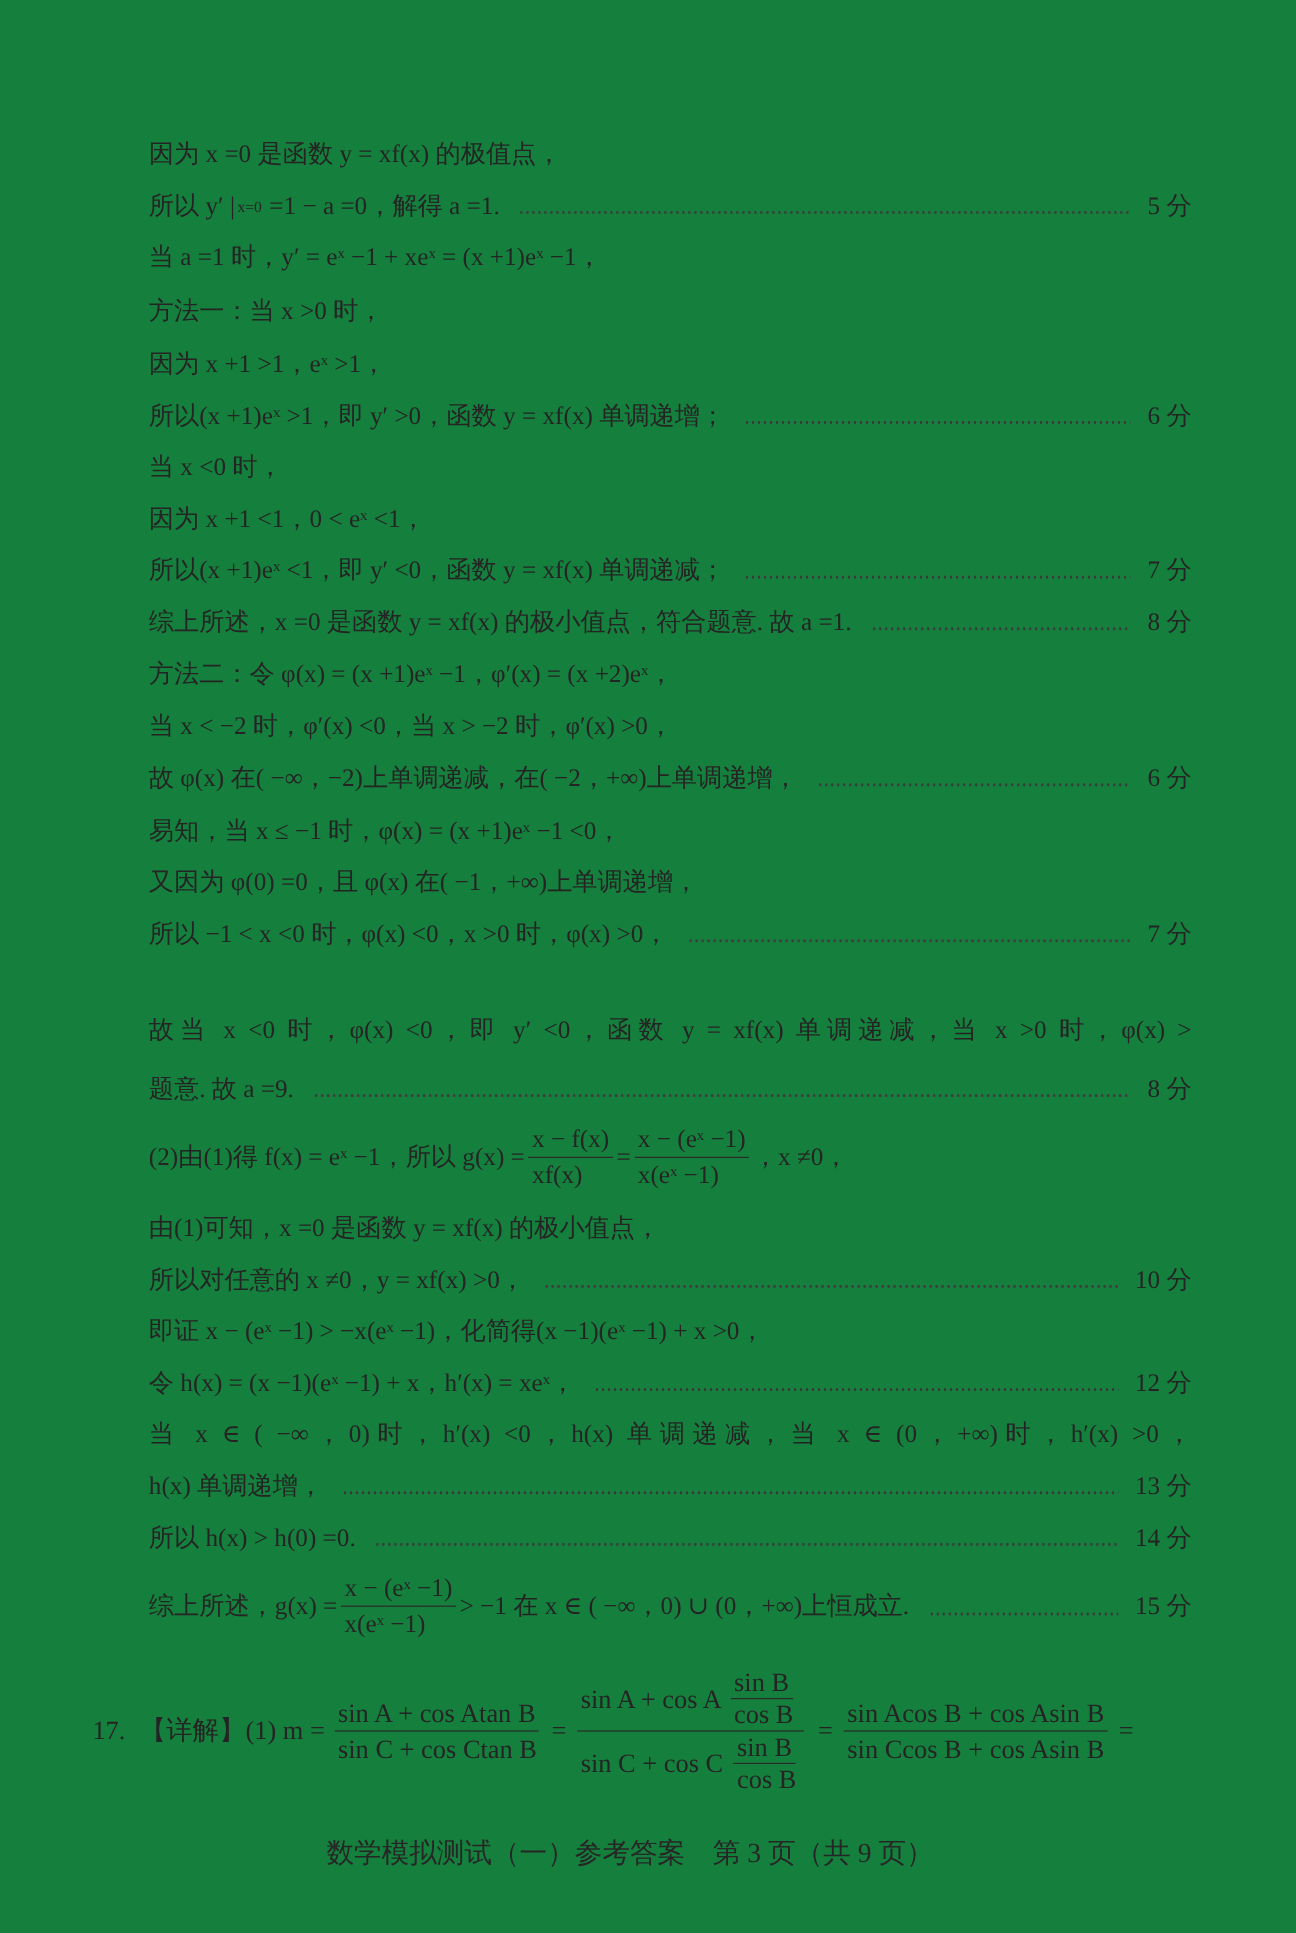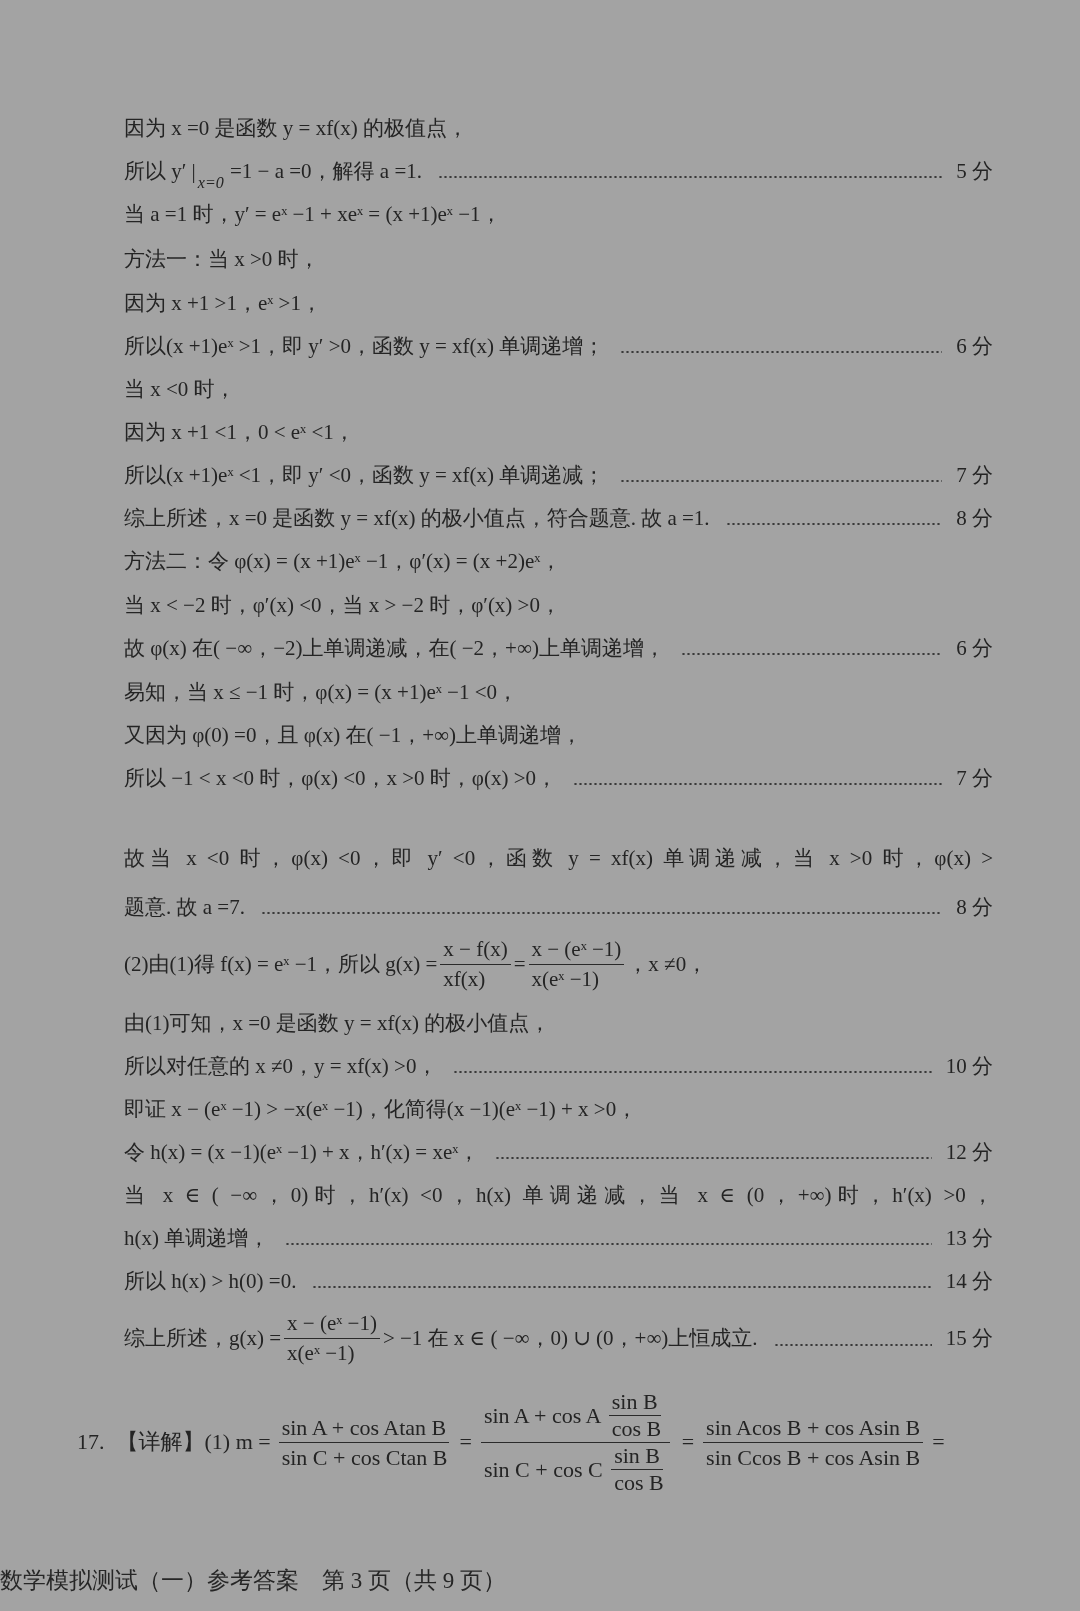--- a/index.html
+++ b/index.html
@@ -1,20 +1,20 @@
 <!DOCTYPE html>
 <html><head>
   <meta charset="utf-8">
   <style>
     html, body { margin: 0; padding: 0; background: #ffffff; }
     .page {
       position: relative;
       width: 1080px;
       height: 1611px;
-      background: #a3a3a3;
+      background: #15803d;
       color: #242424;
       font-family: "Liberation Serif", "DejaVu Serif", serif;
       font-size: 21px;
       overflow: hidden;
     }
     .line {
       position: absolute;
       left: 124px;
       width: 869px;
       height: 32px;
@@ -29,25 +29,24 @@
       left: 124px;
       width: 869px;
       height: 32px;
       line-height: 32px;
       text-align: justify;
       text-align-last: justify;
       overflow: hidden;
     }
     .t { white-space: pre; }
     .sub {
-      font-size: 16px;
+      font-size: 13px;
       position: relative;
-      top: 12px;
+      top: 2px;
       margin: 0 1px 0 2px;
-      font-style: italic;
       white-space: pre;
     }
     .leader {
       flex: 1;
       align-self: stretch;
       margin: 0 14px 0 16px;
       background-image: radial-gradient(circle, #3a3a3a 0.95px, rgba(0,0,0,0) 1.35px);
       background-size: 5px 4px;
       background-repeat: repeat-x;
       background-position: 0 calc(100% - 8px);
@@ -91,24 +90,24 @@
     }
     .q17 .qnum { margin-right: 12px; white-space: pre; }
     .q17 .eq { margin: 0 6px; white-space: pre; }
     .footer {
       position: absolute;
       left: 0;
       top: 1528px;
       width: 1050px;
       height: 34px;
       line-height: 34px;
+      text-align: center;
       font-size: 23px;
       color: #262626;
       white-space: pre;
-      margin-top: 36px;
     }
   </style>
 </head>
 <body>
 
 <div class="page">
 
   <div class="line" style="top:112px">
     <span class="t">因为 x =0 是函数 y = xf(x) 的极值点，</span>
   </div>
@@ -184,21 +183,21 @@
   <div class="line" style="top:762px">
     <span class="t">所以 −1 &lt; x &lt;0 时，φ(x) &lt;0，x &gt;0 时，φ(x) &gt;0，</span>
     <span class="leader"></span>
     <span class="score">7 分</span>
   </div>
 
   <div class="jline" style="top:842px">故当 x &lt;0 时，φ(x) &lt;0，即 y′ &lt;0，函数 y = xf(x) 单调递减，当 x &gt;0 时，φ(x) &gt;</div>
 
 
   <div class="line" style="top:891px">
-    <span class="t">题意. 故 a =7.</span>
+    <span class="t">题意. 故 a =9.</span>
     <span class="leader"></span>
     <span class="score">8 分</span>
   </div>
 
   <div class="line tall" style="top:932px">
     <span class="t">(2)由(1)得 f(x) = eˣ −1，所以 g(x) =</span>
     <span class="frac">
       <span class="num">x − f(x)</span>
       <span class="den">xf(x)</span>
     </span>

